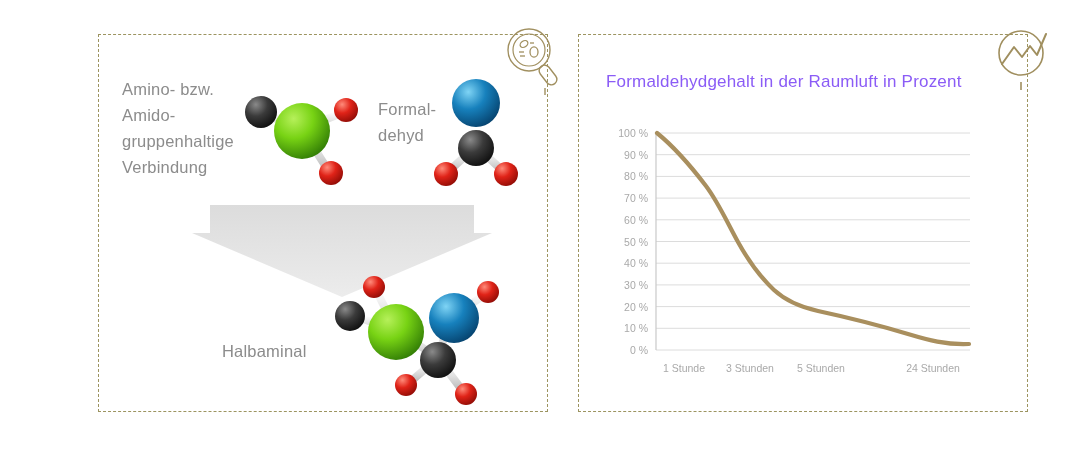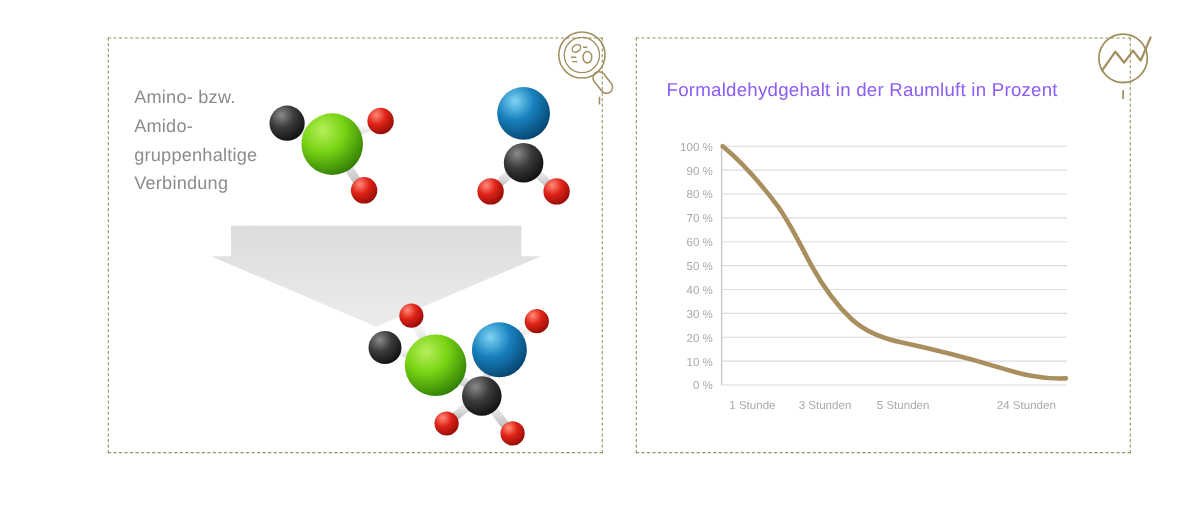--- a/index.html
+++ b/index.html
@@ -124,20 +124,22 @@
       <line x1="28" y1="32" x2="66" y2="47"></line>
       <line x1="66" y1="47" x2="108" y2="30"></line>
       <line x1="66" y1="47" x2="92" y2="88"></line>
     </g>
     <circle cx="25" cy="30" r="16" fill="url(#gBlack)"></circle>
     <circle cx="110" cy="28" r="12" fill="url(#gRed)"></circle>
     <circle cx="95" cy="91" r="12" fill="url(#gRed)"></circle>
     <circle cx="66" cy="49" r="28" fill="url(#gGreen)"></circle>
   </svg>
 
+  <div class="body-text" id="label-formal">Formal-
+dehyd</div>
 
   <svg class="mol" id="mol-formald" viewBox="0 0 110 128">
     <g stroke="url(#gBond)" stroke-width="8" stroke-linecap="round">
       <line x1="52" y1="36" x2="52" y2="78"></line>
       <line x1="52" y1="78" x2="24" y2="104"></line>
       <line x1="52" y1="78" x2="80" y2="104"></line>
     </g>
     <circle cx="22" cy="106" r="12" fill="url(#gRed)"></circle>
     <circle cx="82" cy="106" r="12" fill="url(#gRed)"></circle>
     <circle cx="52" cy="80" r="18" fill="url(#gBlack)"></circle>
@@ -147,20 +149,21 @@
   <svg id="arrow-down" viewBox="0 0 300 92">
     <defs>
       <linearGradient id="gArrow" x1="0" y1="0" x2="0" y2="1">
         <stop offset="0%" stop-color="#dcdcdc"></stop>
         <stop offset="100%" stop-color="#ececec"></stop>
       </linearGradient>
     </defs>
     <path d="M 18 0 L 282 0 L 282 28 L 300 28 L 150 92 L 0 28 L 18 28 Z" fill="url(#gArrow)"></path>
   </svg>
 
+  <div class="body-text" id="label-halb">Halbaminal</div>
 
   <svg class="mol" id="mol-halb" viewBox="0 0 200 140">
     <g stroke="url(#gBond)" stroke-width="8" stroke-linecap="round">
       <line x1="78" y1="62" x2="36" y2="48"></line>
       <line x1="78" y1="62" x2="58" y2="22"></line>
       <line x1="78" y1="62" x2="120" y2="90"></line>
       <line x1="120" y1="90" x2="132" y2="50"></line>
       <line x1="120" y1="90" x2="92" y2="114"></line>
       <line x1="120" y1="90" x2="144" y2="122"></line>
       <line x1="132" y1="50" x2="168" y2="26"></line>

